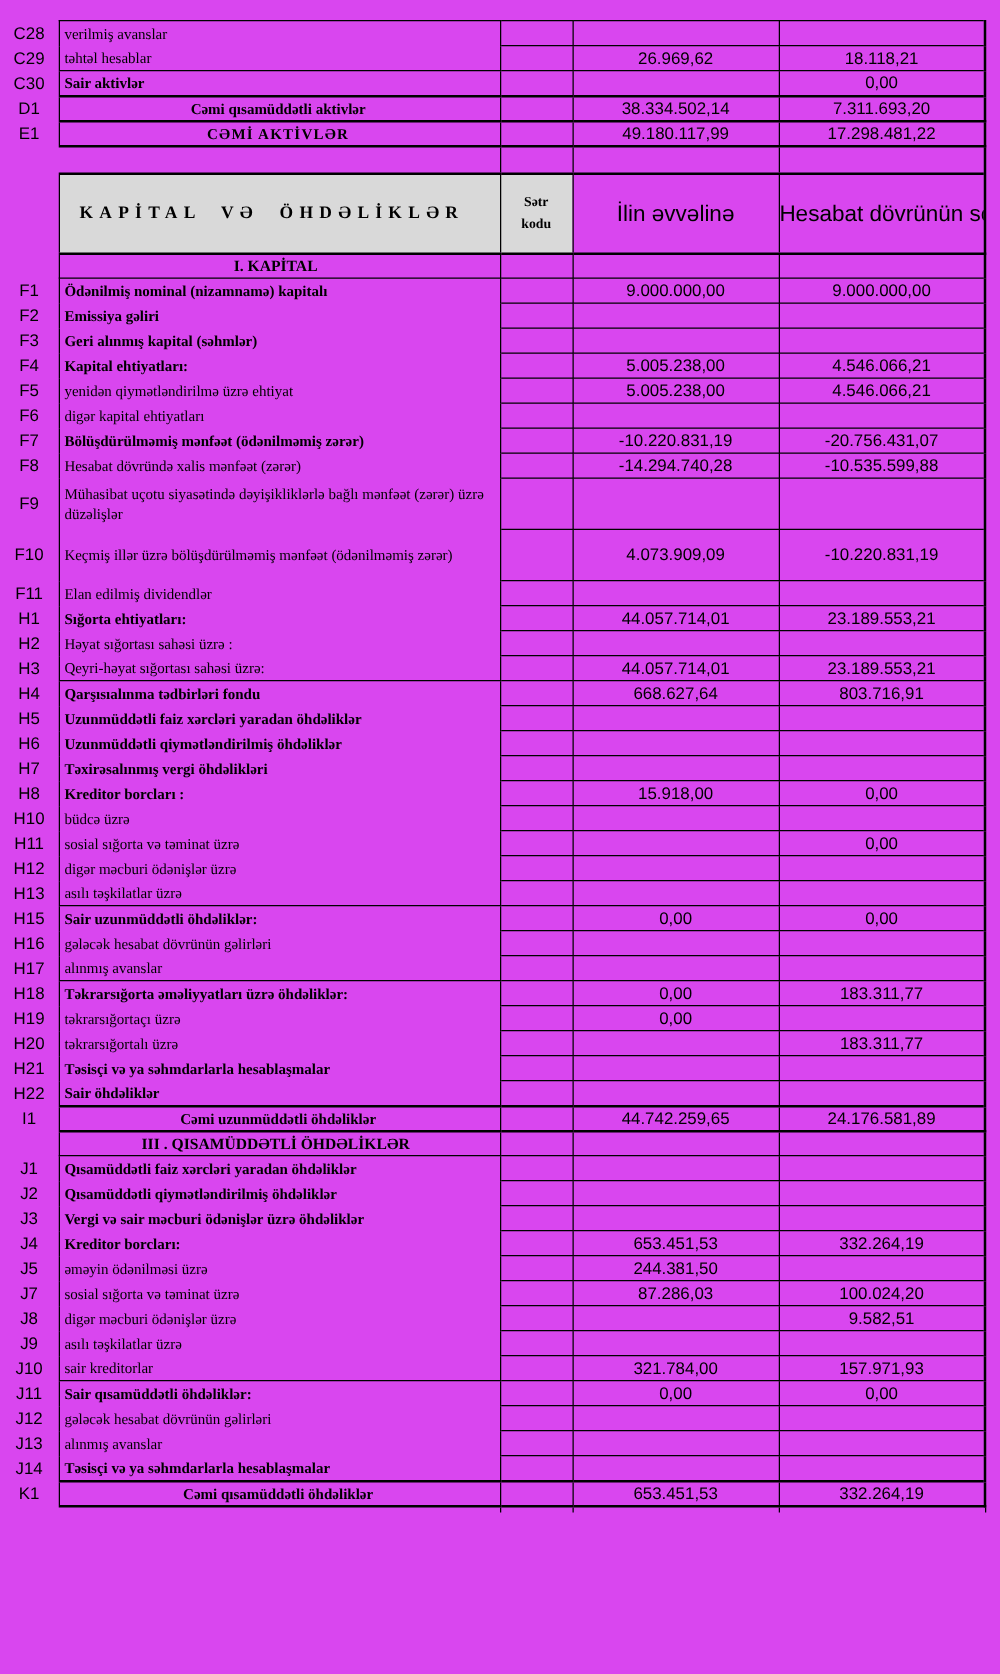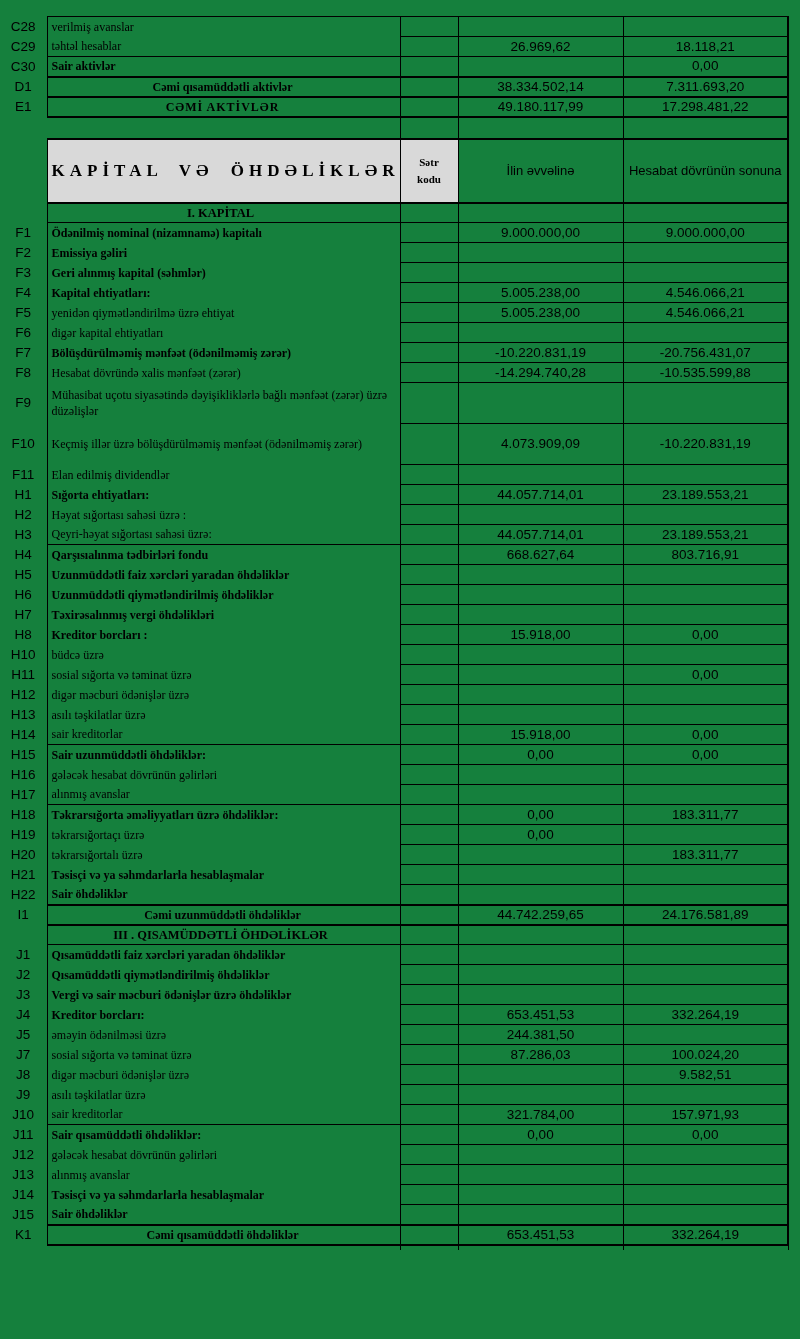--- a/index.html
+++ b/index.html
@@ -1,16 +1,16 @@
 <!DOCTYPE html>
 <html><head>
 <meta charset="utf-8">
 <style>
   html,body{margin:0;padding:0;background:#ffffff;}
-  .page{position:relative;width:800px;height:1339px;background:#15803d;overflow:hidden;
+  .page{position:relative;width:800px;height:1339px;background:#d946ef;overflow:hidden;
         font-family:"Liberation Serif",serif;color:#000;}
   table.sheet{border-collapse:collapse;table-layout:fixed;width:788px;margin:16px 0 0 0;}
   td{padding:0;vertical-align:middle;overflow:hidden;line-height:16px;}
   
   td.code-cell{border:none;font-family:"Liberation Sans",sans-serif;font-size:13.5px;
                text-align:center;}
   
   td.desc-cell{border-left:1px solid #000;border-right:1px solid #000;border-top:none;border-bottom:none;
                font-size:12px;padding-left:4px;padding-right:6px;}
   td.setr-cell{border:1px solid #000;}
@@ -28,25 +28,25 @@
   tr.emph td.desc-cell,tr.emph td.setr-cell,tr.emph td.val-cell{
     border-top:2px solid #000;border-bottom:2px solid #000;}
   
   .style-bold{font-weight:bold;}
   .style-sub{padding-left:62px;font-weight:normal;}
   .style-total{font-weight:bold;text-align:center;padding-left:0;margin-left:48px;}
   .style-grand{font-weight:bold;text-align:center;letter-spacing:1px;padding-left:0;font-size:14px;}
   tr.section td.desc-cell{font-weight:bold;text-align:center;font-size:12.5px;padding-left:0;
     border-bottom:1px solid #000;}
   
-  tr.hdr td.desc-cell{background:#d9d9d9;font-weight:bold;text-align:right;font-size:17px;
-    letter-spacing:5px;word-spacing:8px;border-top:2px solid #000;border-bottom:2px solid #000;padding:0;}
+  tr.hdr td.desc-cell{background:#d9d9d9;font-weight:bold;text-align:left;font-size:14px;
+    letter-spacing:5px;word-spacing:8px;border-top:2px solid #000;border-bottom:2px solid #000;padding:16px;}
   tr.hdr td.setr-cell{background:#d9d9d9;font-weight:bold;text-align:center;font-size:11px;
     line-height:17px;border-top:2px solid #000;border-bottom:2px solid #000;}
-  tr.hdr td.val-cell{font-family:"Liberation Sans",sans-serif;font-size:13px;font-weight:normal;
+  tr.hdr td.val-cell{font-family:"Liberation Sans",sans-serif;font-size:18px;font-weight:normal;
     text-align:center;white-space:nowrap;border-top:2px solid #000;border-bottom:2px solid #000;}
   
   td.gap-cell{border:none;}
   td.stub-cell{border:none;border-left:1px solid #000;border-right:1px solid #000;}
 </style>
 </head>
 <body>
 
 <div class="page">
   <table class="sheet">
@@ -275,27 +275,20 @@
           <td class="val-cell"></td>
           <td class="val-cell val-end"></td>
         </tr>
         <tr class="r">
           <td class="code-cell">H13</td>
           <td class="desc-cell style-sub">asılı təşkilatlar üzrə</td>
           <td class="setr-cell"></td>
           <td class="val-cell"></td>
           <td class="val-cell val-end"></td>
         </tr>
-        <tr class="r">
-          <td class="code-cell">H14</td>
-          <td class="desc-cell style-sub">sair kreditorlar</td>
-          <td class="setr-cell"></td>
-          <td class="val-cell">15.918,00</td>
-          <td class="val-cell val-end">0,00</td>
-        </tr>
         <tr class="r descline">
           <td class="code-cell">H15</td>
           <td class="desc-cell style-bold">Sair uzunmüddətli öhdəliklər:</td>
           <td class="setr-cell"></td>
           <td class="val-cell">0,00</td>
           <td class="val-cell val-end">0,00</td>
         </tr>
         <tr class="r">
           <td class="code-cell">H16</td>
           <td class="desc-cell style-sub">gələcək hesabat dövrünün gəlirləri</td>
@@ -439,27 +432,20 @@
         <tr class="r">
           <td class="code-cell">J13</td>
           <td class="desc-cell style-sub">alınmış avanslar</td>
           <td class="setr-cell"></td>
           <td class="val-cell"></td>
           <td class="val-cell val-end"></td>
         </tr>
         <tr class="r">
           <td class="code-cell">J14</td>
           <td class="desc-cell style-bold">Təsisçi və ya səhmdarlarla hesablaşmalar</td>
-          <td class="setr-cell"></td>
-          <td class="val-cell"></td>
-          <td class="val-cell val-end"></td>
-        </tr>
-        <tr class="r">
-          <td class="code-cell">J15</td>
-          <td class="desc-cell style-bold">Sair öhdəliklər</td>
           <td class="setr-cell"></td>
           <td class="val-cell"></td>
           <td class="val-cell val-end"></td>
         </tr>
         <tr class="r emph">
           <td class="code-cell">K1</td>
           <td class="desc-cell style-total">Cəmi qısamüddətli öhdəliklər</td>
           <td class="setr-cell"></td>
           <td class="val-cell">653.451,53</td>
           <td class="val-cell val-end">332.264,19</td>

